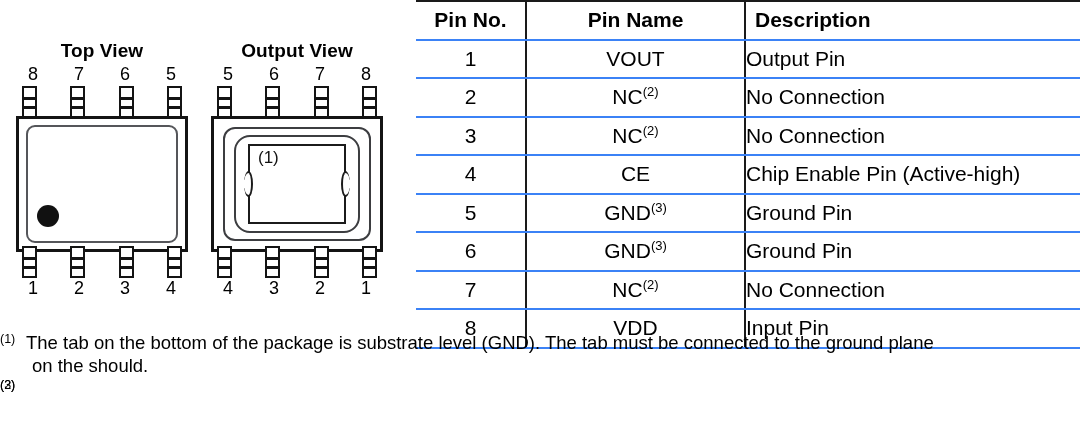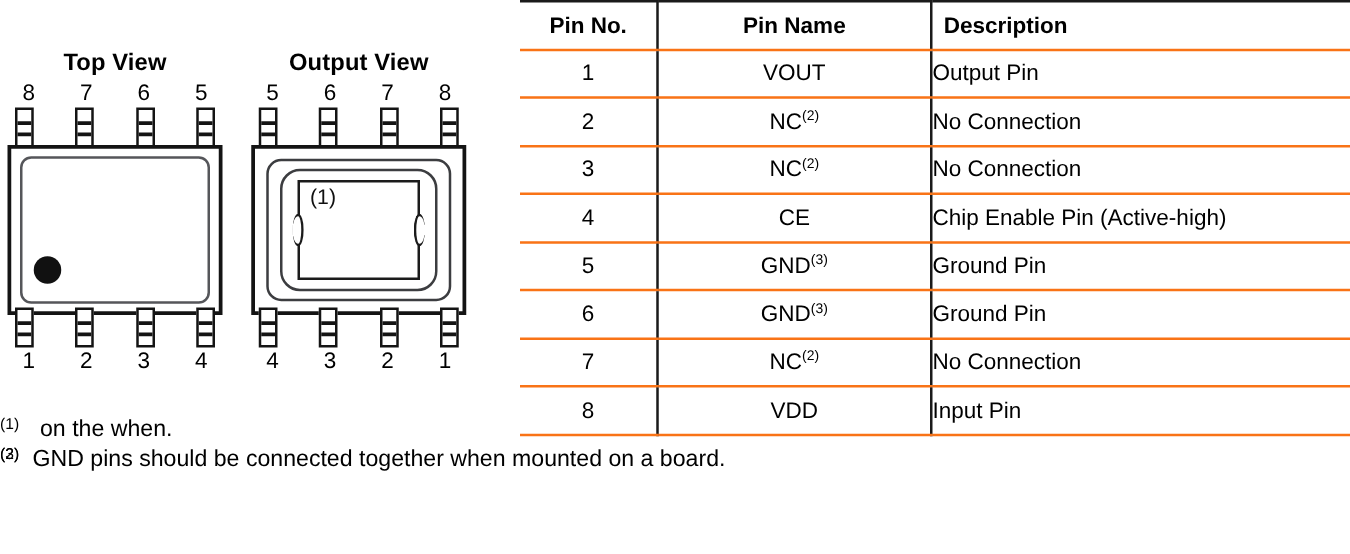--- a/index.html
+++ b/index.html
@@ -7,21 +7,21 @@
     width:1080px;height:443px;
     background:#ffffff;
     font-family:"Liberation Sans", sans-serif;
     color:#000000;
     overflow:hidden;
     position:relative;
   }
   .page{position:relative;width:1080px;height:443px;}
 
   
-  .pkg-area{position:absolute;left:4px;top:0;width:400px;height:330px;}
+  .pkg-area{position:absolute;left:14px;top:0;width:400px;height:330px;}
 
   .pkg{position:absolute;top:0;width:200px;height:330px;}
   .pkg.top-view{left:-12px;}
   .pkg.bottom-view{left:183px;}
 
   .pkg-title{
     position:absolute;top:40px;left:0;width:200px;
     text-align:center;font-size:19px;font-weight:bold;letter-spacing:.1px;
   }
 
@@ -88,24 +88,24 @@
   }
 
   
   .pin-table{
     position:absolute;left:416px;top:0px;width:664px;
     border-collapse:collapse;
     table-layout:fixed;
   }
   .pin-table td,.pin-table th{
     border-top:2px solid #1a1a1a;
-    border-bottom:2px solid #f97316;
+    border-bottom:2px solid #3b82f6;
     padding:0;
     height:36.5px;
-    font-size:18px;
+    font-size:21px;
     font-weight:normal;
     vertical-align:middle;
   }
   .pin-table thead th{font-weight:bold;}
   .col-no{width:109px;text-align:center;border-right:2px solid #1a1a1a;}
   .col-name{width:217px;text-align:center;border-right:2px solid #1a1a1a;margin-left:11px;}
   .col-desc{width:338px;text-align:left;padding-left:9px;}
   .pin-table th.col-desc{padding-left:9px;}
   sup{font-size:0.62em;vertical-align:super;line-height:0;}
 
@@ -249,24 +249,24 @@
       <tr>
         <td class="col-no">8</td>
         <td class="col-name"><span>VDD</span><sup></sup></td>
         <td class="col-desc">Input Pin</td>
       </tr>
     </tbody>
   </table>
 
   <div class="notes">
     <div class="note">
-      <span class="marker">(1)</span>
-      <span class="line2">on the when.</span>
+      <span class="marker">(1)</span><span>The tab on the bottom of the package is substrate level (GND). The tab must be connected to the ground plane</span>
+      <span class="line2">on the should.</span>
     </div>
     <div class="note">
       <span class="marker">(2)</span>
     </div>
     <div class="note">
-      <span class="marker">(3)</span><span>GND pins should be connected together when mounted on a board.</span>
+      <span class="marker">(3)</span>
     </div>
   </div>
 
 </div>
 
 </body></html>

